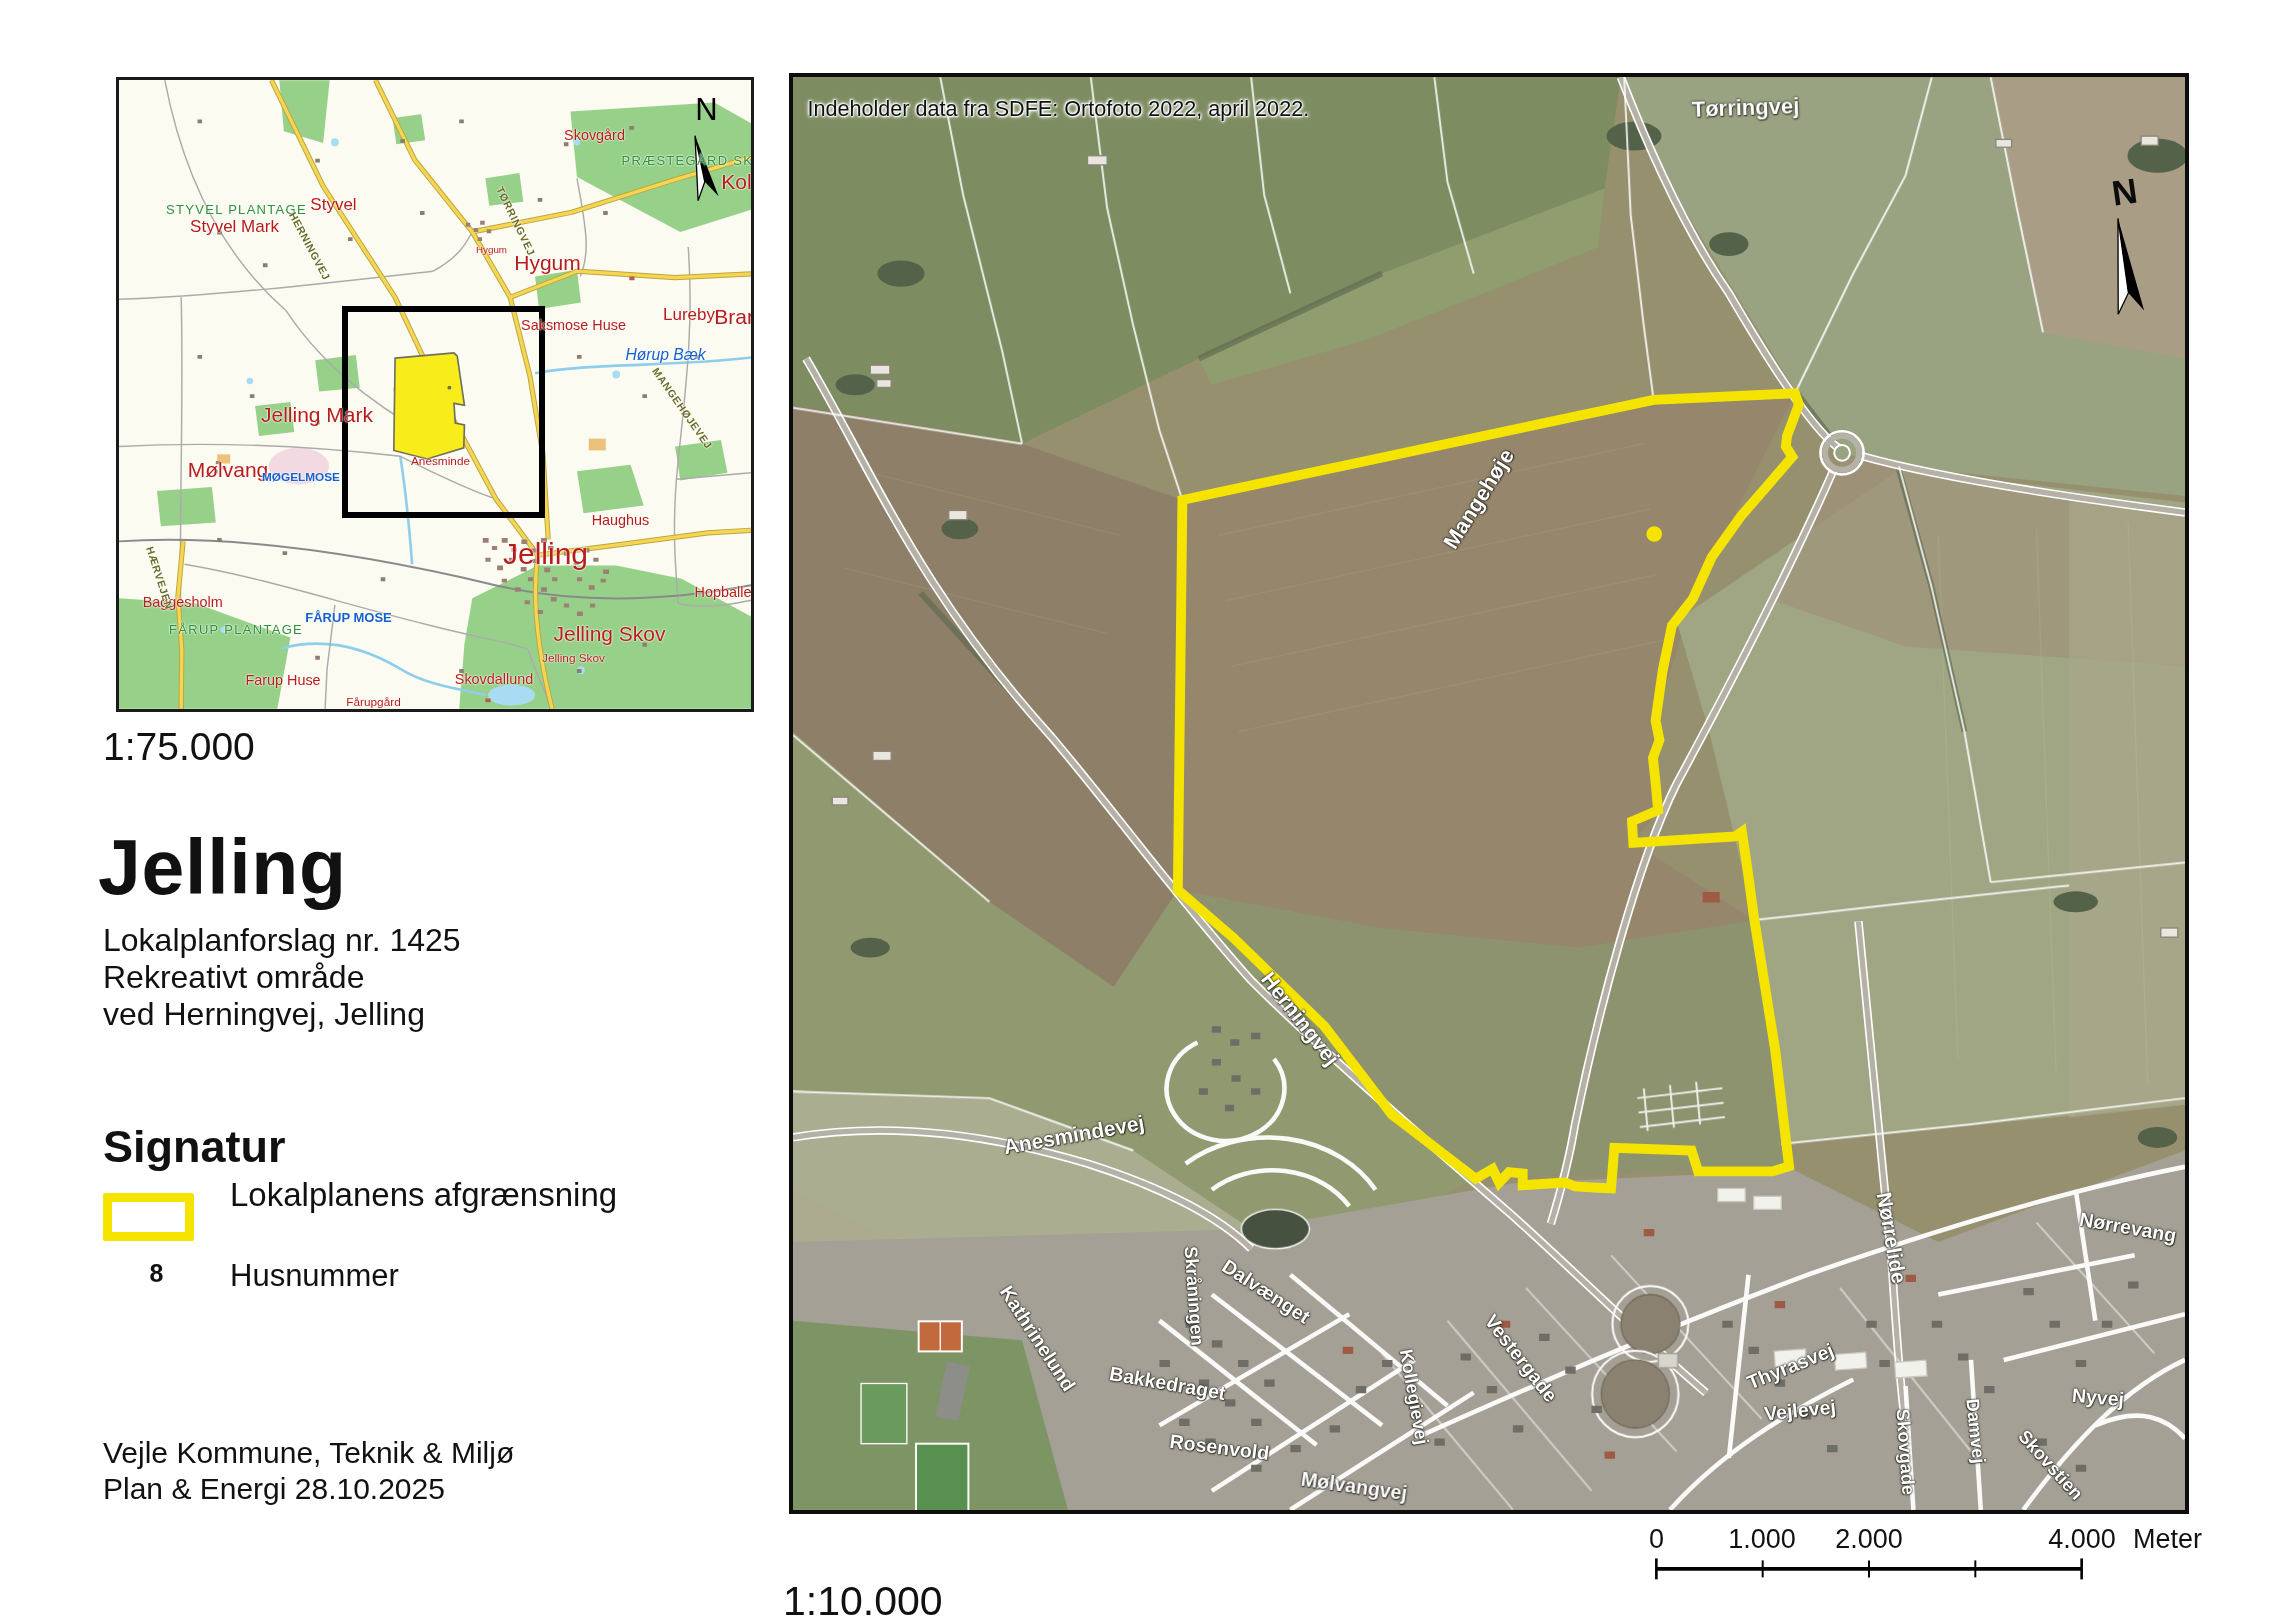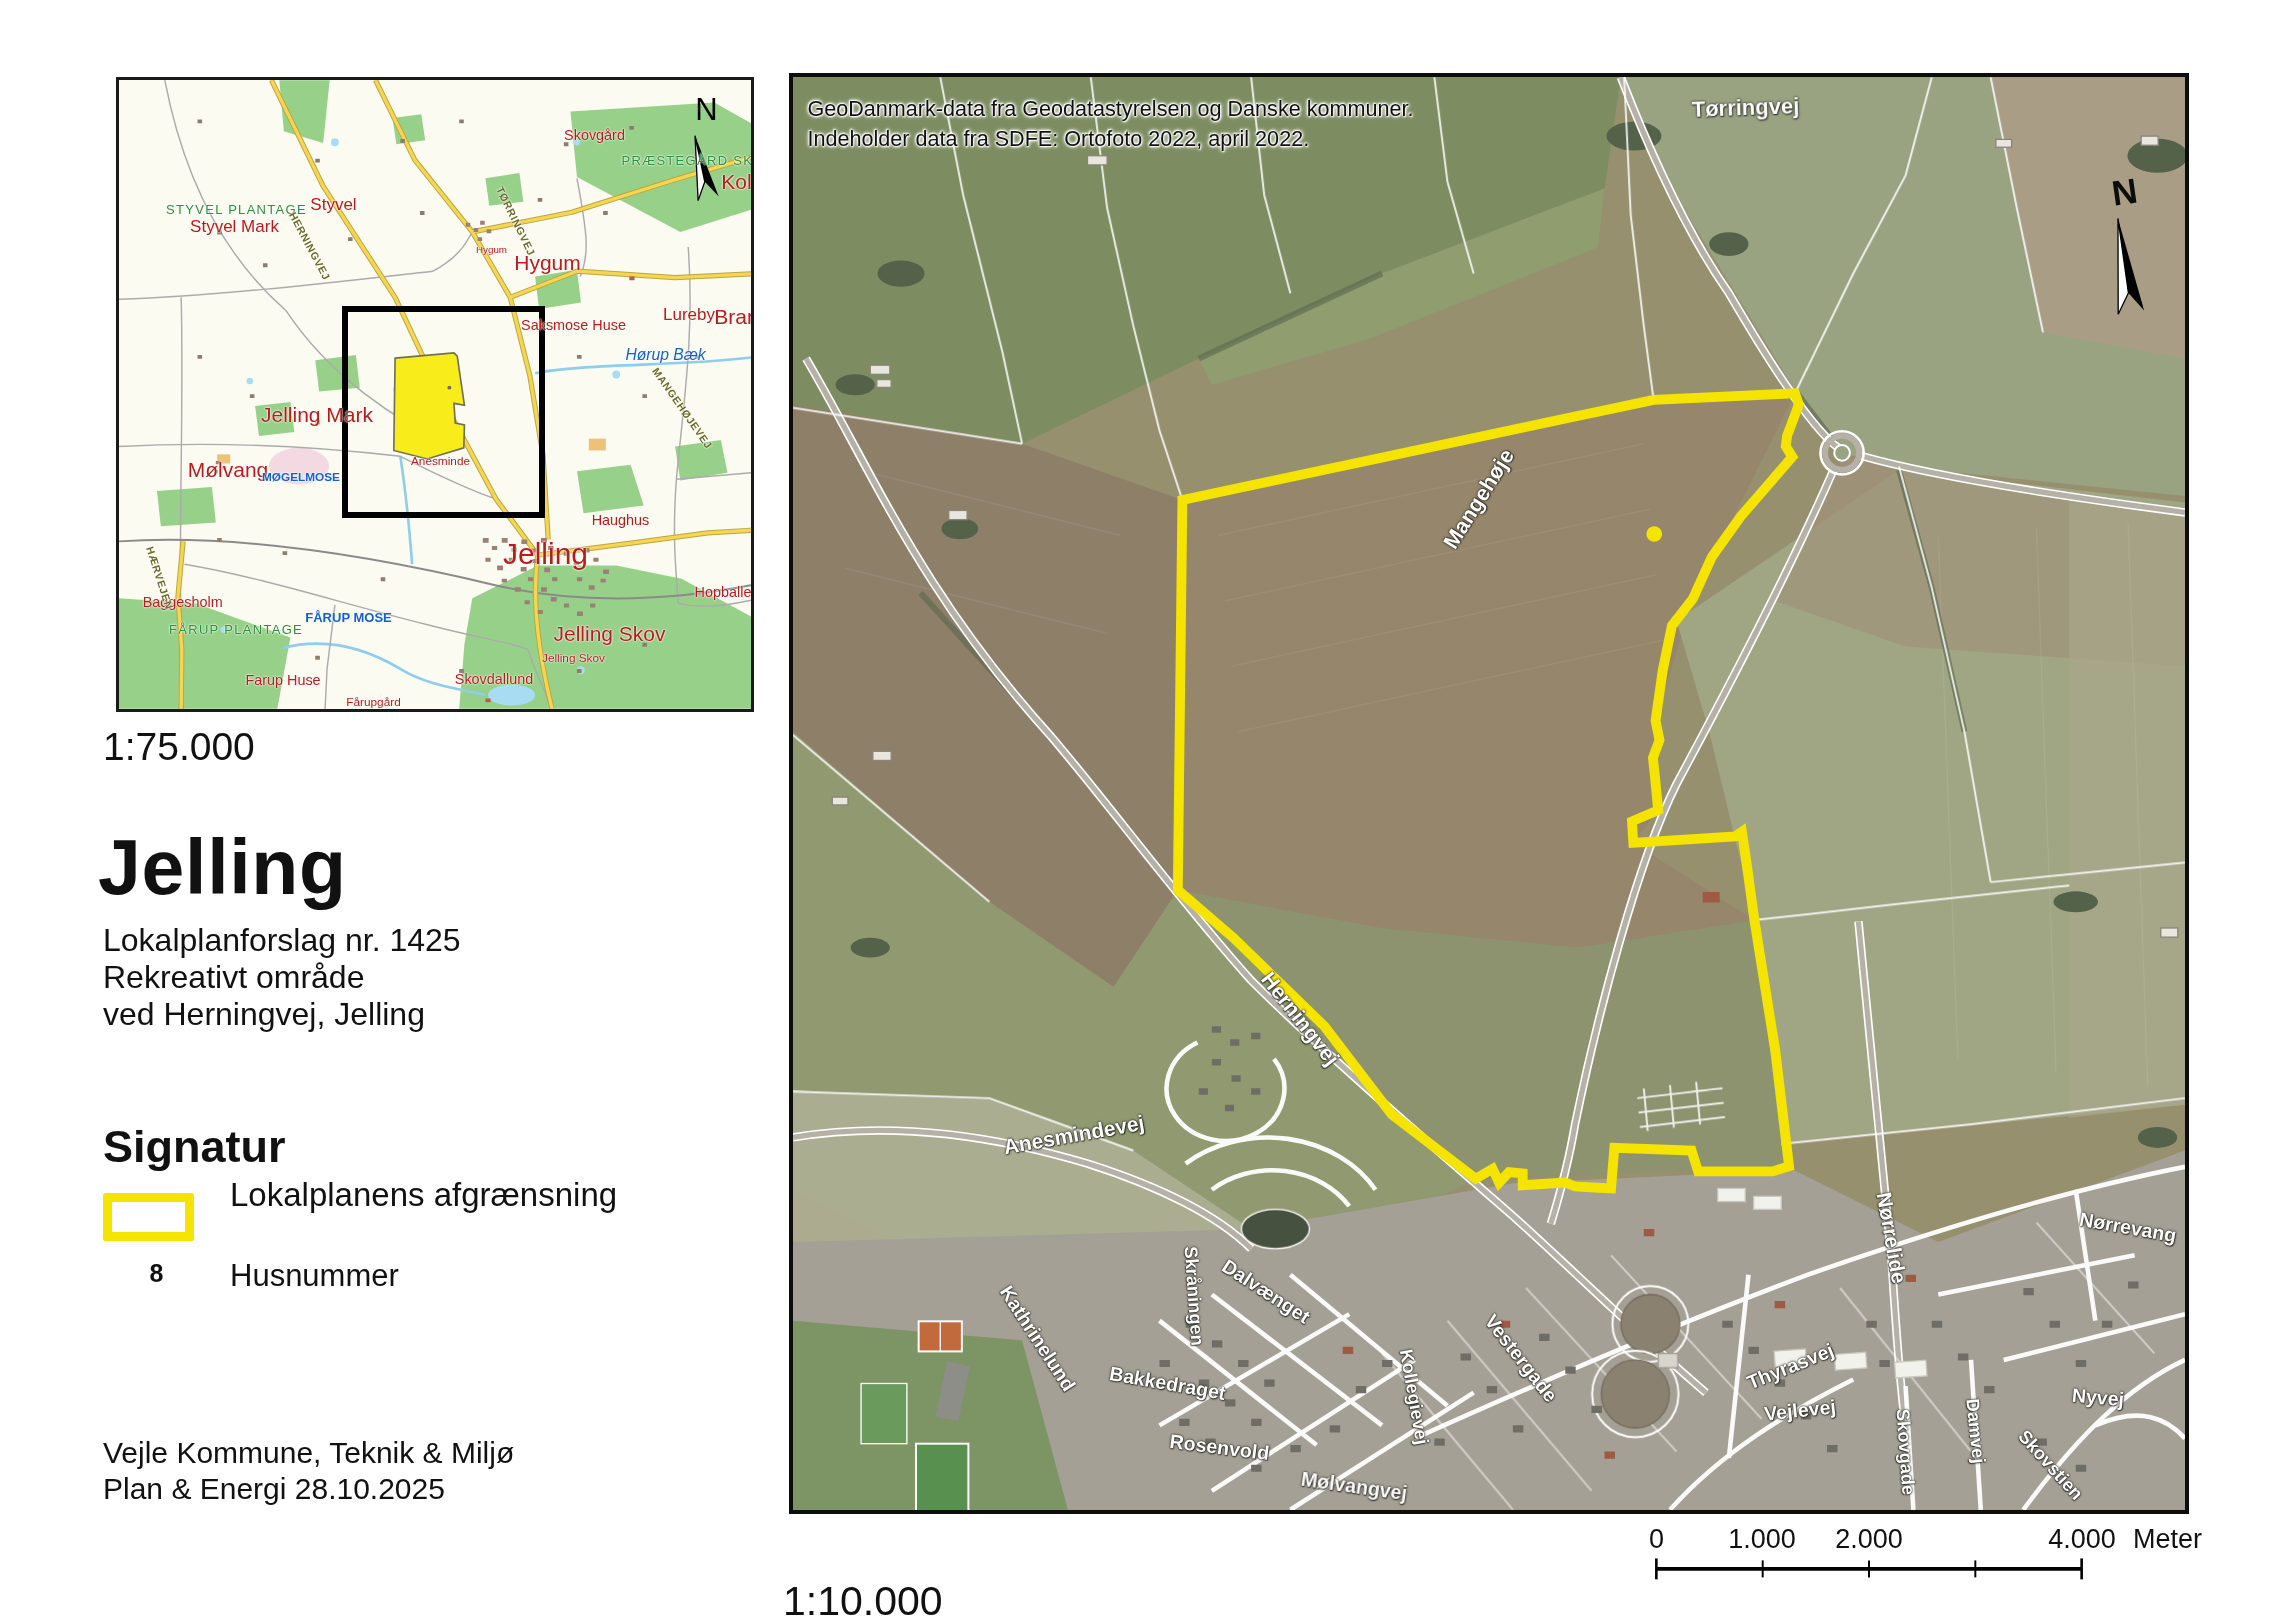--- a/index.html
+++ b/index.html
@@ -355,21 +355,20 @@
       <circle cx="1316" cy="698" r="12" fill="#f5e400"></circle>
 
       <g transform="rotate(-8 2035 290)">
         <polygon points="2035,215 2015,360 2035,330" fill="#ffffff" stroke="#000" stroke-width="2"></polygon>
         <polygon points="2035,215 2055,360 2035,330" fill="#000000"></polygon>
       </g>
     </svg>
 
     
     <div class="attrib">
-      <span style="display:block;">GeoDanmark-data fra Geodatastyrelsen og Danske kommuner.</span>
       <span style="display:block;">Indeholder data fra SDFE: Ortofoto 2022, april 2022.</span>
     </div>
 
     
     <span class="air-label" style="left:877px;top:18.3px;width:151px;font-size:22px;transform:rotate(-2deg);">Tørringvej</span>
     <span class="air-label" style="left:627px;top:409px;width:118px;font-size:21.6px;transform:rotate(-58deg);">Mangehøje</span>
     <span class="air-label" style="left:448px;top:929px;width:118px;font-size:21.6px;transform:rotate(52deg);">Herningvej</span>
     <span class="air-label" style="left:209px;top:1046px;width:144px;font-size:21px;transform:rotate(-10deg);">Anesmindevej</span>
     <span class="air-label" style="left:179px;top:1250px;width:131px;transform:rotate(57deg);">Kathrinelund</span>
     <span class="air-label" style="left:342px;top:1208px;width:118px;font-size:18.3px;transform:rotate(86deg);">Skråningen</span>

